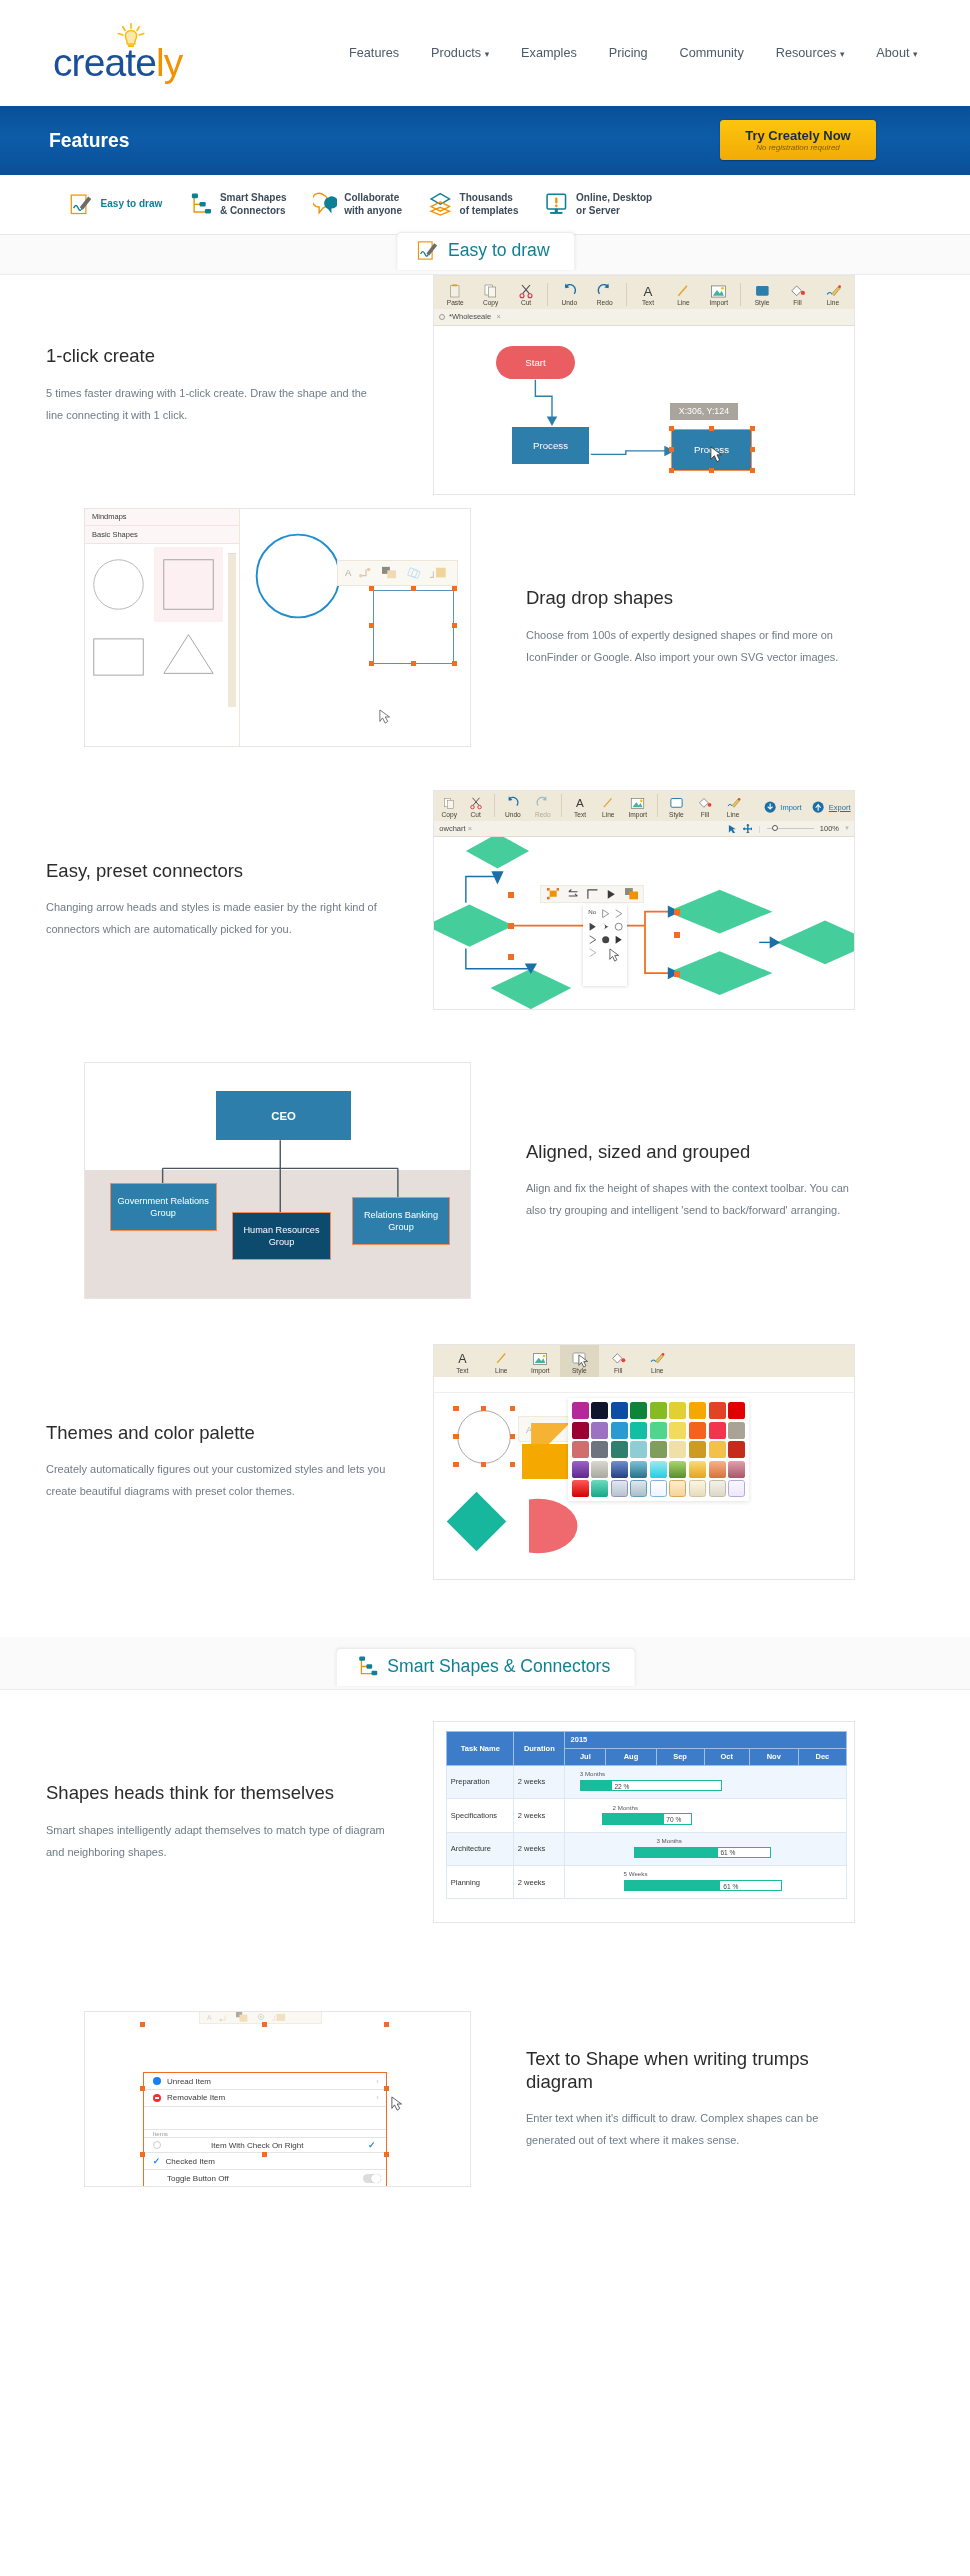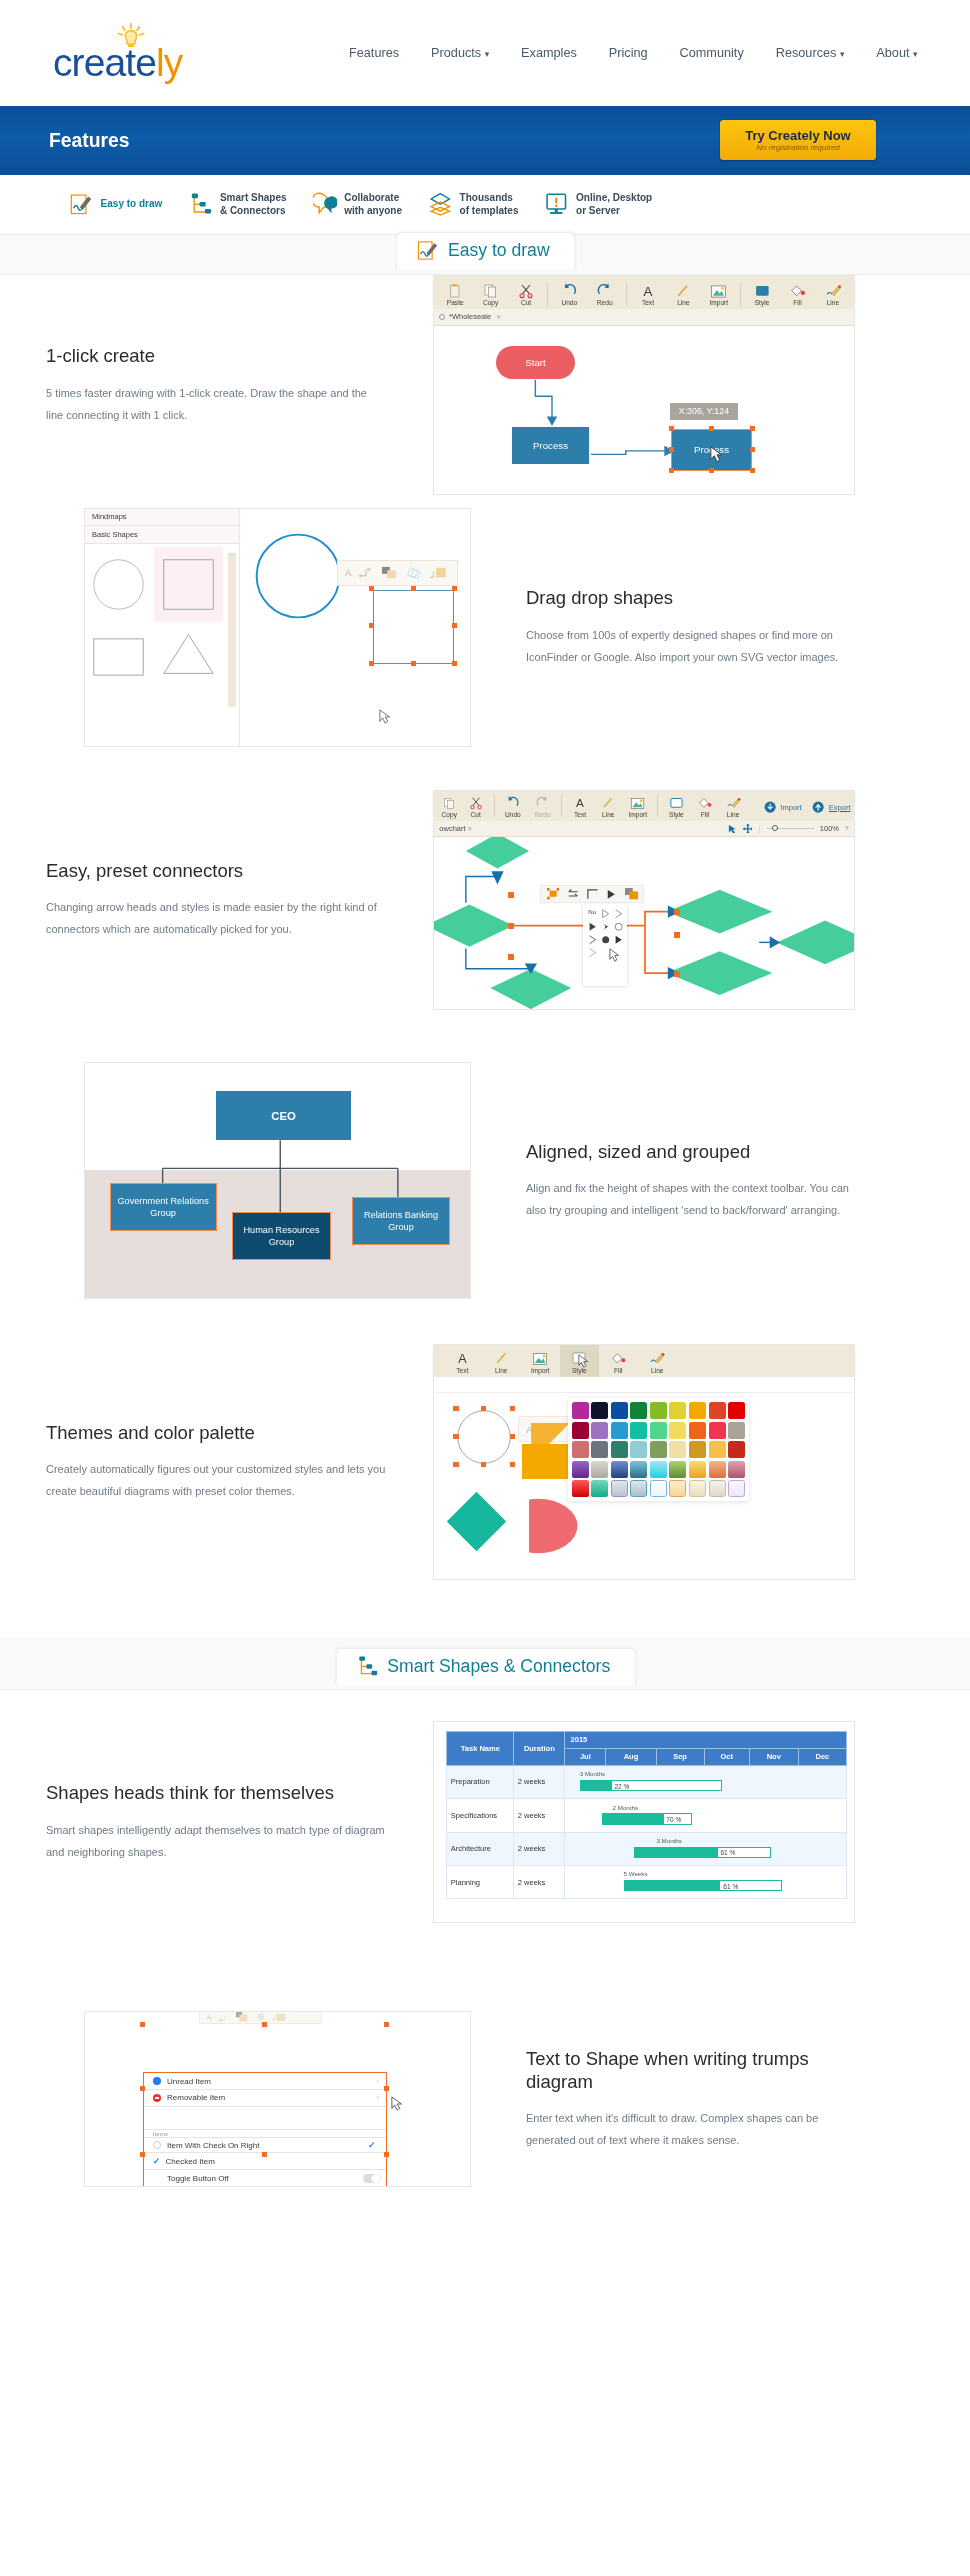--- a/index.html
+++ b/index.html
@@ -935,21 +935,21 @@
         </div>
         <div class="mrow">
           <span class="mdot" style="background:#f03030;position:relative;">
               <span style="position:absolute;left:1.8px;top:3.5px;width:4.4px;height:1.2px;background:#fff;"></span>
             </span>
           <span>Removable Item</span>
           <span class="chev">›</span>
         </div>
         <div style="height:23px;background:#fff;border-bottom:0.9px solid #e4e4e4;"></div>
         <div class="mlabel">Items</div>
-        <div class="mrow" style="border-top:0.9px solid #e4e4e4;">
+        <div class="mrow" style="border-top:0.9px solid #e4e4e4;gap:44px;">
           <span class="mdot" style="border:1.2px solid #cdcdcd;background:#fff;"></span>
           <span>Item With Check On Right</span>
           <span style="position:absolute;right:10.6px;color:#1a7ff0;font-size:8.8px;font-weight:bold;">✓</span>
         </div>
         <div class="mrow">
           <span style="color:#1a7ff0;font-size:8.8px;font-weight:bold;margin-right:5.3px;">✓</span>
           <span>Checked Item</span>
         </div>
         <div class="mrow" style="padding-left:23px;">
           <span>Toggle Button Off</span>

